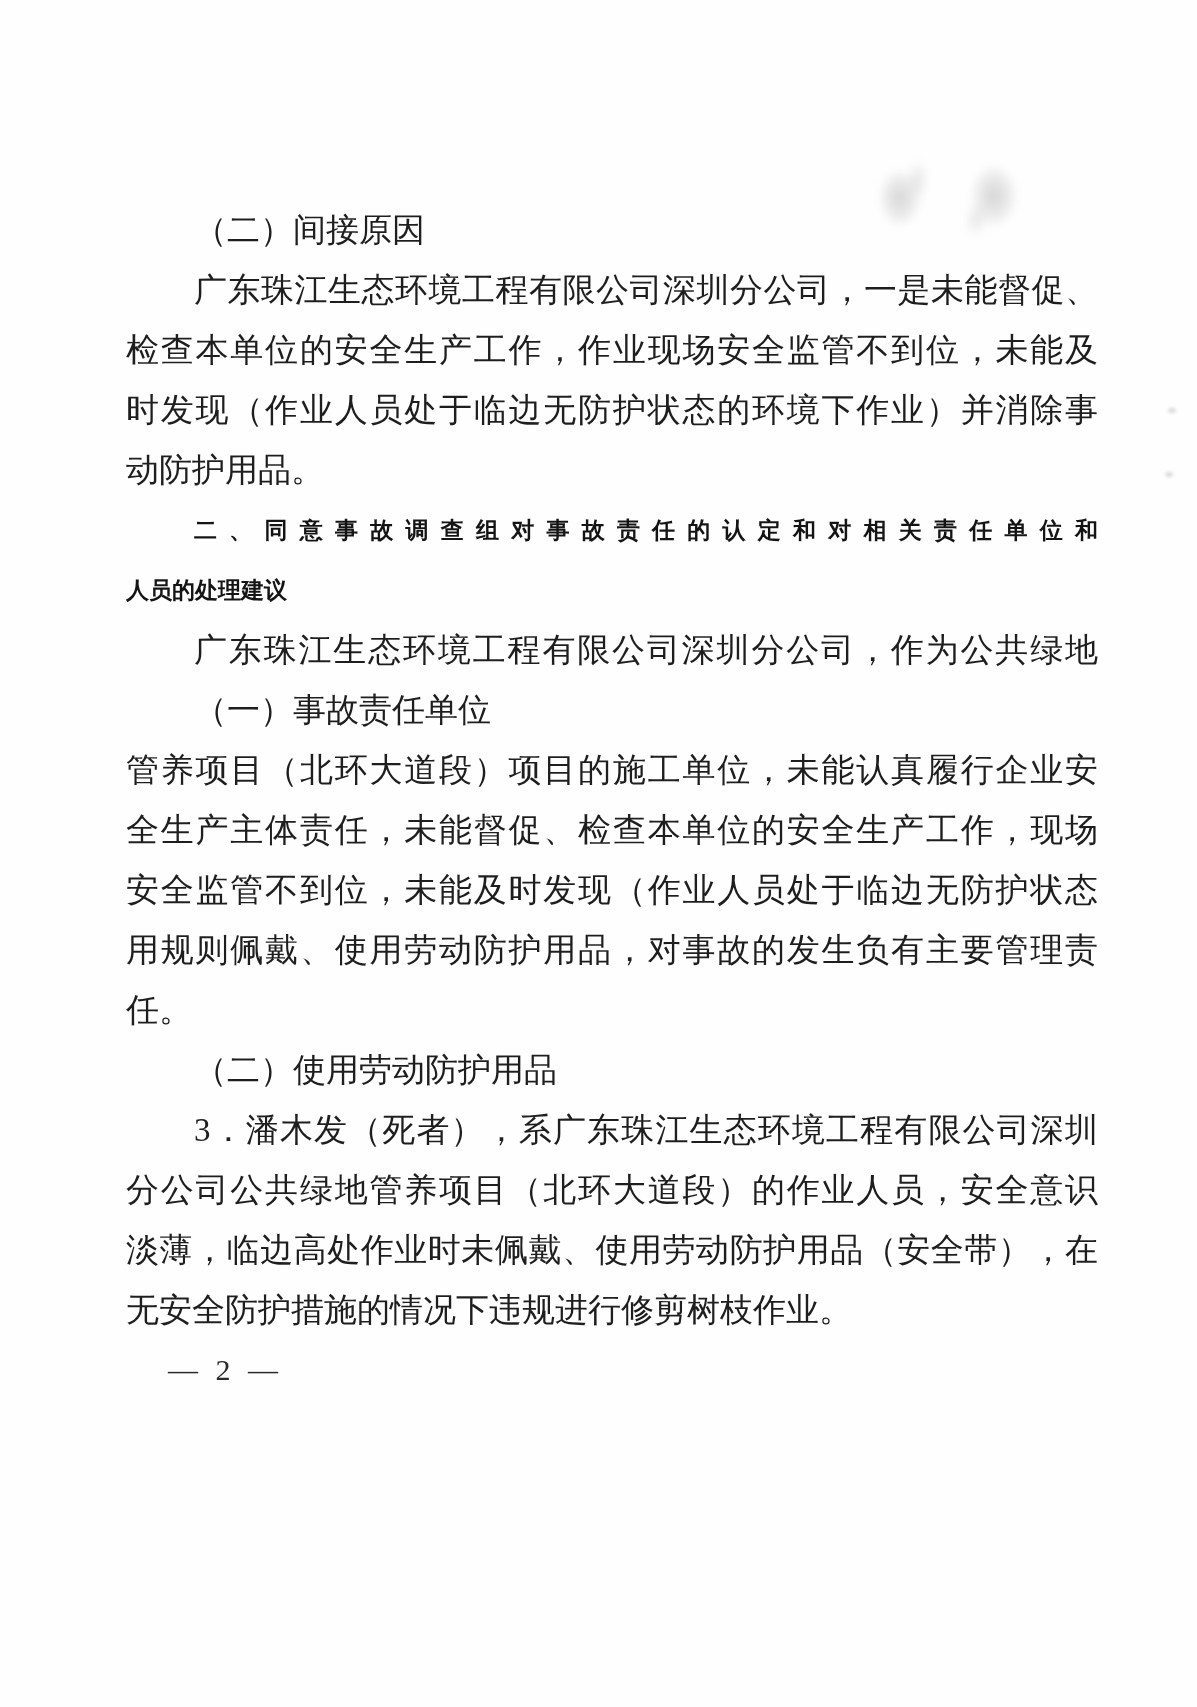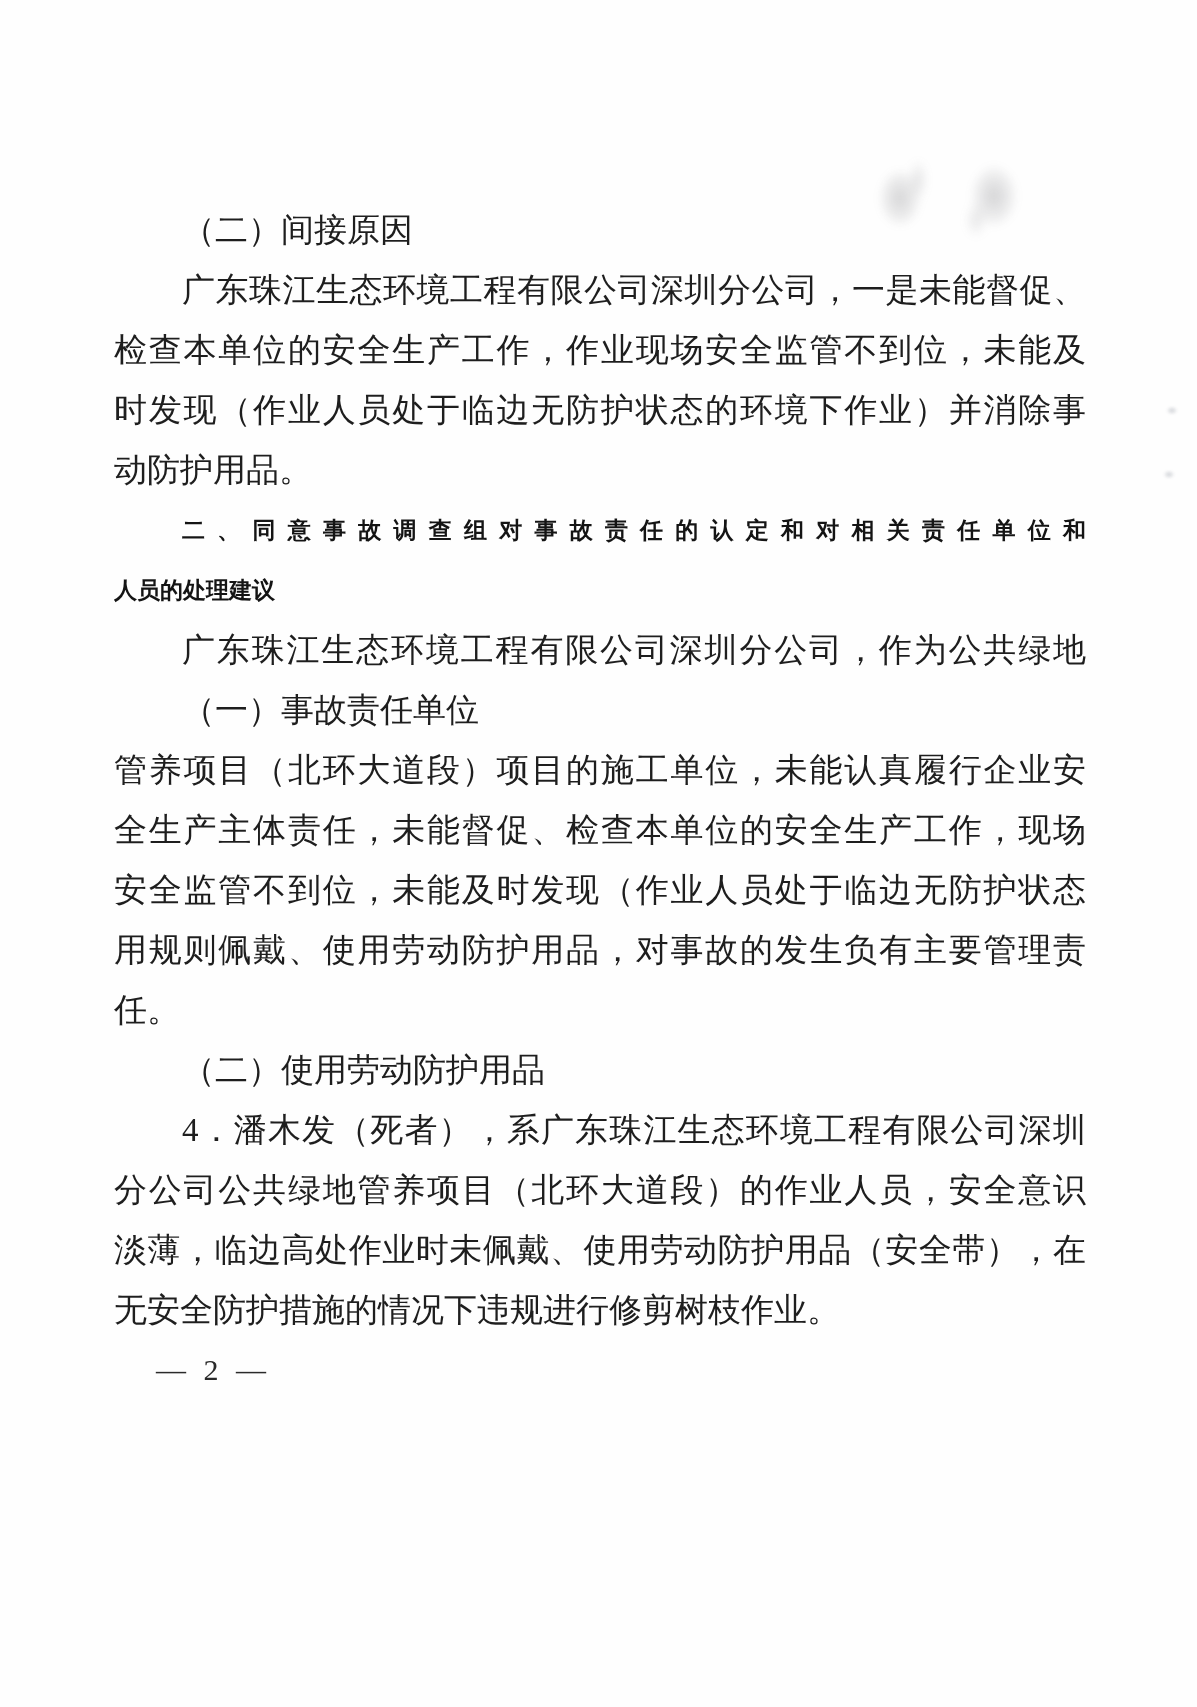--- a/index.html
+++ b/index.html
@@ -11,21 +11,21 @@
     position: relative;
     width: 1197px;
     height: 1707px;
     background: #fefefe;
     overflow: hidden;
     font-family: "Liberation Serif", "DejaVu Serif", serif;
     color: #1e1e1e;
   }
   .textblock {
     position: absolute;
-    left: 114px;
+    left: 126px;
     top: 200px;
     width: 972px;
   }
   .line {
     height: 60px;
     line-height: 60px;
     font-size: 33px;
     white-space: normal;
     overflow: hidden;
   }
@@ -95,20 +95,20 @@
     <div class="line indent fill bold">二、同意事故调查组对事故责任的认定和对相关责任单位和</div>
     <div class="line bold">人员的处理建议</div>
     <div class="line indent fill">广东珠江生态环境工程有限公司深圳分公司，作为公共绿地</div>
     <div class="line indent">（一）事故责任单位</div>
     <div class="line fill">管养项目（北环大道段）项目的施工单位，未能认真履行企业安</div>
     <div class="line fill">全生产主体责任，未能督促、检查本单位的安全生产工作，现场</div>
     <div class="line fill">安全监管不到位，未能及时发现（作业人员处于临边无防护状态</div>
     <div class="line fill">用规则佩戴、使用劳动防护用品，对事故的发生负有主要管理责</div>
     <div class="line">任。</div>
     <div class="line indent">（二）使用劳动防护用品</div>
-    <div class="line indent fill">4．潘木发（死者），系广东珠江生态环境工程有限公司深圳</div>
+    <div class="line indent fill">3．潘木发（死者），系广东珠江生态环境工程有限公司深圳</div>
     <div class="line fill">分公司公共绿地管养项目（北环大道段）的作业人员，安全意识</div>
     <div class="line fill">淡薄，临边高处作业时未佩戴、使用劳动防护用品（安全带），在</div>
     <div class="line">无安全防护措施的情况下违规进行修剪树枝作业。</div>
     <div class="line pagenum">— 2 —</div>
   </div>
 
 </div>
 
 </body></html>

